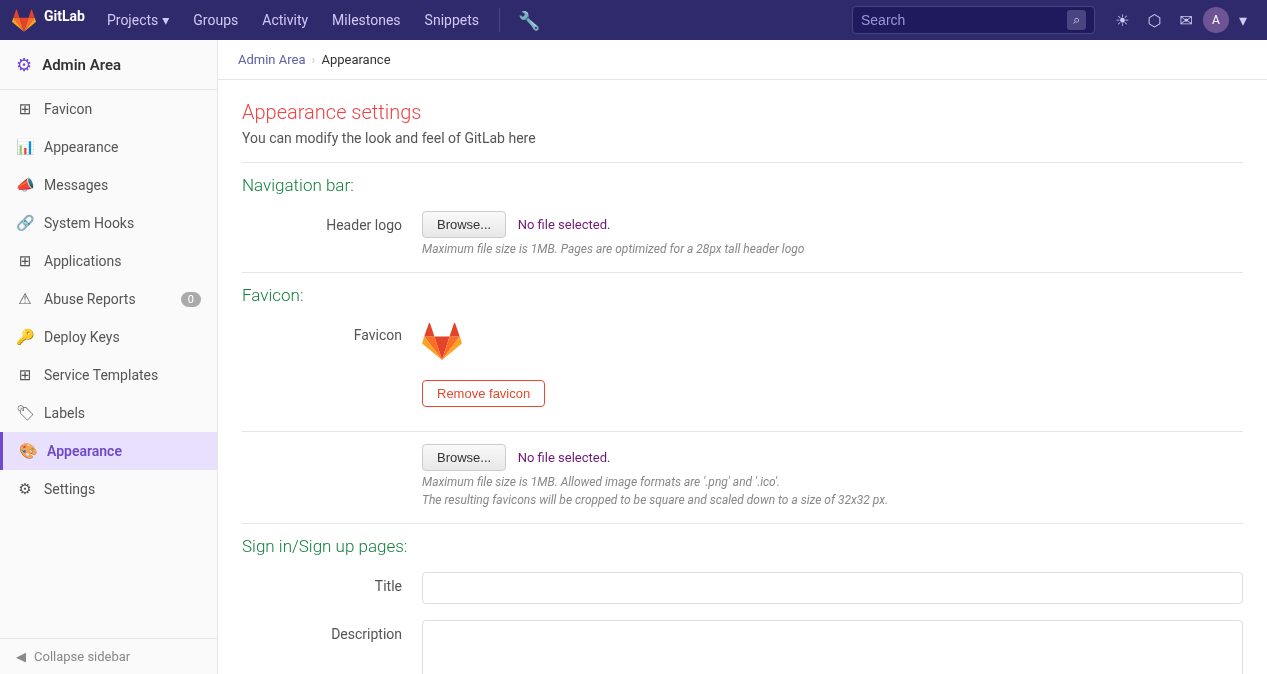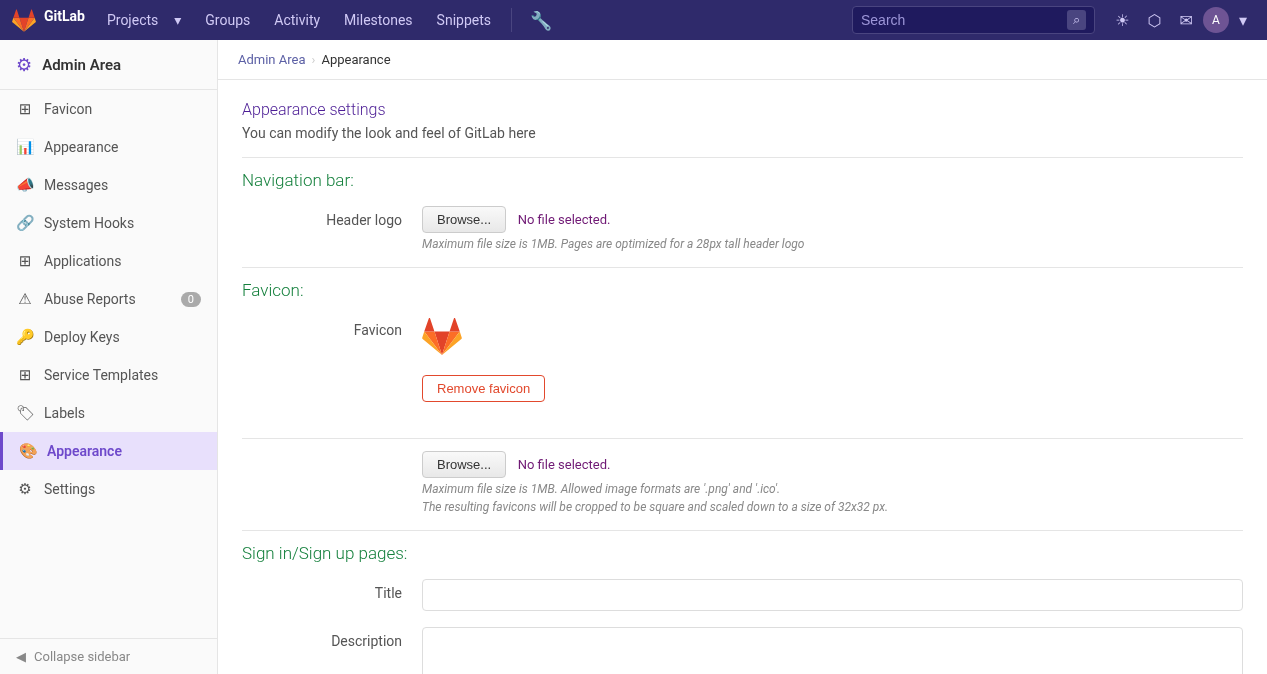--- a/index.html
+++ b/index.html
@@ -4,21 +4,21 @@
   <style>
     * { box-sizing: border-box; margin: 0; padding: 0; }
     body { font-family: -apple-system, BlinkMacSystemFont, 'Segoe UI', Roboto, sans-serif; font-size: 14px; color: #333; background: #fff; }
 
     
     .top-nav {
       display: flex; align-items: center; background: #2f2a6b; height: 40px; padding: 0 12px; gap: 4px; position: fixed; top: 0; left: 0; right: 0; z-index: 100;
     }
     .nav-logo { display: flex; align-items: flex-start; gap: 8px; color: #fff; font-weight: bold; margin-right: 8px; }
     .nav-logo svg { width: 24px; height: 24px; }
-    .nav-link { color: #d0c9f5; padding: 4px 10px; font-size: 14px; cursor: pointer; white-space: nowrap; display: flex; align-items: center; gap: 16px; }
+    .nav-link { color: #d0c9f5; padding: 4px 10px; font-size: 14px; cursor: pointer; white-space: nowrap; display: flex; align-items: center; gap: 4px; }
     .nav-separator { width: 1px; background: #4a4580; height: 24px; margin: 0 6px; }
     .nav-wrench { color: #d0c9f5; font-size: 18px; padding: 4px 8px; cursor: pointer; }
     .nav-spacer { flex: 1; }
     .nav-search {
       display: flex; align-items: center; background: #1f1a5e; border: 1px solid #4a4580; border-radius: 4px; padding: 4px 8px; height: 28px; gap: 6px;
     }
     .nav-search input { background: transparent; border: none; outline: none; color: #fff; font-size: 14px; width: 200px; }
     .nav-search input::placeholder { color: #9d96d8; }
     .nav-search-btn { background: #4a4580; border: none; color: #d0c9f5; cursor: pointer; padding: 2px 6px; border-radius: 3px; font-size: 13px; }
     .nav-icons { display: flex; align-items: center; gap: 2px; margin-left: 8px; }
@@ -47,21 +47,21 @@
     .main { flex: 1; overflow-y: auto; padding: 0; background: #fff; }
 
     
     .breadcrumb { padding: 12px 20px; font-size: 13px; color: #888; display: flex; align-items: center; gap: 6px; border-bottom: 1px solid #e5e5e5; }
     .breadcrumb a { color: #5c60a5; cursor: pointer; }
     .breadcrumb-sep { color: #ccc; }
     .breadcrumb-current { color: #333; }
 
     
     .content { padding: 20px 24px; }
-    .page-title { font-size: 16px; font-weight: 300; color: #4c1d95; margin-bottom: 6px; }
+    .page-title { font-size: 20px; font-weight: 300; color: #ef4444; margin-bottom: 6px; }
     .page-desc { font-size: 14px; color: #555; margin-bottom: 16px; }
     .divider { border: none; border-top: 1px solid #e5e5e5; margin: 12px 0; }
 
     
     .section-title { font-size: 17px; font-weight: 300; color: #15803d; margin-bottom: 16px; margin-top: 8px; }
 
     
     .form-row { display: flex; align-items: flex-start; margin-bottom: 16px; }
     .form-label { width: 180px; min-width: 180px; text-align: right; padding-right: 20px; padding-top: 6px; color: #555; font-size: 14px; }
     .form-field { flex: 1; }
@@ -73,21 +73,21 @@
 
     .file-hint { color: #701a75; font-size: 13px; margin-left: 8px; display: inline; }
     .file-note { color: #888; font-size: 12px; font-style: italic; margin-top: 4px; }
 
     
     .favicon-preview { margin-bottom: 10px; }
     .favicon-icon { width: 40px; height: 40px; }
 
     
     .btn-remove {
-      background: #fff; border: 1px solid #e2492d; border-radius: 4px; color: #e2492d; padding: 5px 14px; cursor: pointer; font-size: 13px; margin-bottom: 20px; margin-top: 6px; display: inline-block;
+      background: #fff; border: 1px solid #e2492d; border-radius: 4px; color: #e2492d; padding: 5px 14px; cursor: pointer; font-size: 13px; margin-bottom: 8px; margin-top: 6px; display: inline-block;
     }
 
     
     .text-input {
       width: 100%; border: 1px solid #ddd; border-radius: 4px; padding: 7px 10px; font-size: 14px; color: #333; outline: none;
     }
   </style>
 </head>
 <body>
 

